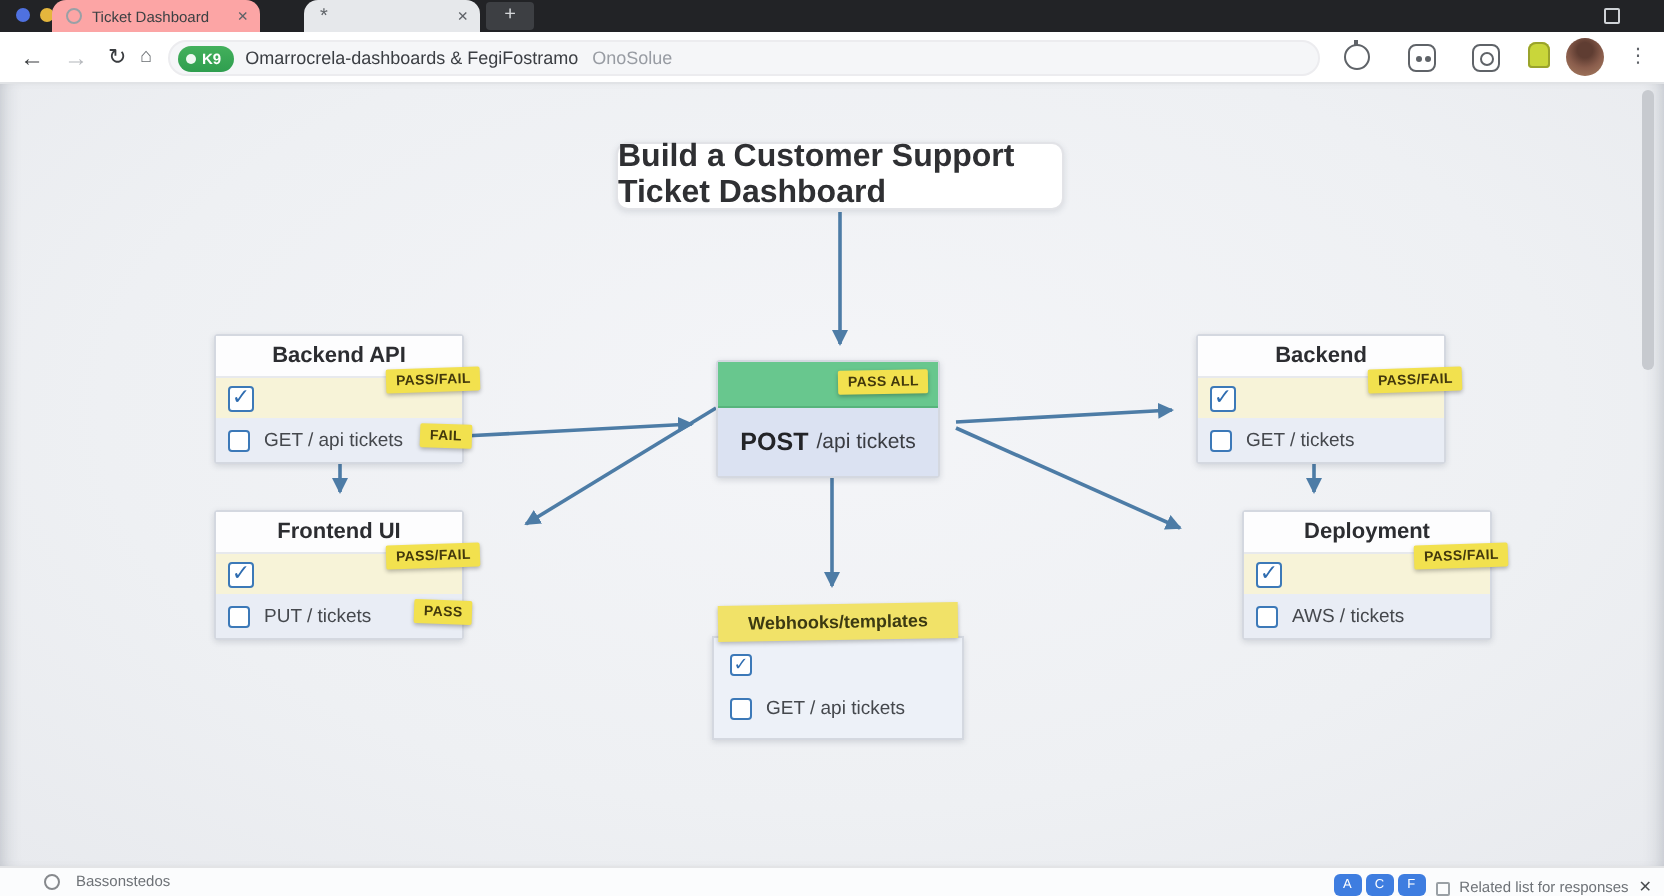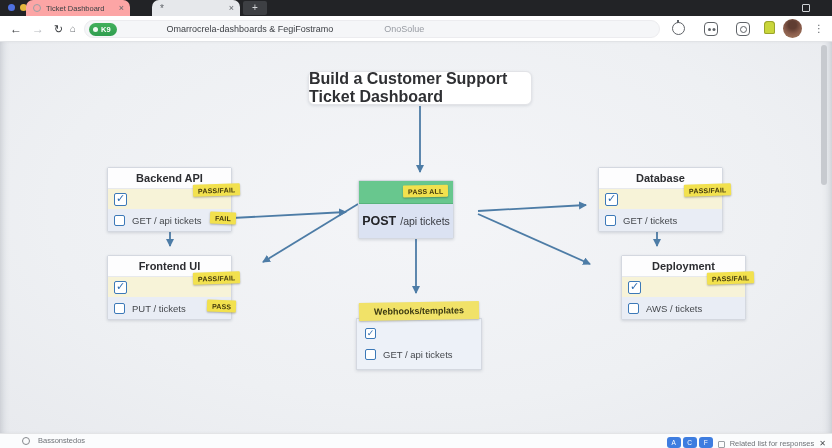--- a/index.html
+++ b/index.html
@@ -18,21 +18,21 @@
   .tabtitle { font-size:7.5px; color:#3c4043; flex:1; overflow:hidden; white-space:nowrap; }
   .tabstar { font-size:10px; color:#5f6368; margin:0 5px 0 8px; flex:1; }
   .tabclose { font-size:9px; color:#5f6368; margin-right:6px; cursor:default; }
   .newtab { position:absolute; left:243px; top:1px; width:24px; height:14px; background:#3d3f43; border-radius:2px; color:#d5d7da; font-size:10px; line-height:13px; text-align:center; }
   .winrestore { position:absolute; right:22px; top:4px; width:8px; height:8px; border:1.2px solid #cfd2d6; border-radius:1px; }
 
   
   .toolbar { position:absolute; left:0; top:16px; width:832px; height:26px; background:#ffffff; border-bottom:1px solid #e1e3e6; }
   .navico { position:absolute; top:0; height:26px; line-height:26px; font-size:12px; color:#3a3d40; }
   .ni-back{left:10px;} .ni-fwd{left:32px; color:#b6b9bd;} .ni-re{left:54px; font-size:11px;} .ni-home{left:70px; font-size:10px; color:#6a6e72;}
-  .omnibox { position:absolute; left:84px; top:4px; width:576px; height:18px; background:#f5f6f8; border:1px solid #ececef; border-radius:9px; display:flex; align-items:center; padding-left:4px;gap:44px; }
+  .omnibox { position:absolute; left:84px; top:4px; width:576px; height:18px; background:#f5f6f8; border:1px solid #ececef; border-radius:9px; display:flex; align-items:center; padding-left:4px; }
   .badge { display:flex; align-items:center; gap:3px; height:13px; padding:0 6px 0 4px; border-radius:7px; background:linear-gradient(#43b05c,#2f9e4f); }
   .badge-dot { width:5px; height:5px; border-radius:50%; background:rgba(255,255,255,.92); }
   .badge-txt { font-size:7.5px; font-weight:bold; color:#fff; }
   .url-main { margin-left:6px; font-size:9px; color:#3b3e43; white-space:nowrap; }
   .url-sec { margin-left:7px; font-size:9px; color:#989ca3; white-space:nowrap; }
   .tico { position:absolute; top:6px; }
   .clockico { left:672px; width:13px; height:13px; border:1.5px solid #5f6368; border-radius:50%; }
   .clockico::after { content:""; position:absolute; left:4px; top:-3px; width:2px; height:3px; background:#5f6368; }
   .extico { left:704px; width:14px; height:14px; border:1.5px solid #5f6368; border-radius:4px; }
   .extico::after { content:""; position:absolute; left:2.5px; top:4.5px; width:3px; height:3px; border-radius:50%; background:#5f6368; box-shadow:4.5px 0 0 #5f6368; }
@@ -61,21 +61,21 @@
   .cb { position:relative; width:13px; height:13px; background:#fff; border:1.6px solid #3c79b8; border-radius:2px; flex:0 0 auto; }
   .cb i { position:absolute; left:0; top:-2px; width:100%; text-align:center; font-style:normal; font-size:11px; font-weight:bold; color:#2e6cb0; }
   .cb-sm { width:11px; height:11px; border-width:1.4px; }
   .cb-sm i { font-size:9px; top:-1px; }
   .rlabel { margin-left:7px; font-size:9.5px; color:#45484d; white-space:nowrap; }
   .sticker { position:absolute; background:#f2e14e; color:#42380c; font-size:7px; font-weight:bold; letter-spacing:.2px;
     padding:2.5px 5px; border-radius:1px; box-shadow:0 1px 2px rgba(0,0,0,.28); white-space:nowrap; }
   .s-top { right:-9px; top:-5px; transform:rotate(-2deg); }
   .s-row { right:-5px; top:3px; transform:rotate(2deg); }
 
-  .node-post { left:358px; top:138px; width:96px; }
+  .node-post { left:358px; top:138px; width:112px; }
   .post-h { position:relative; height:23px; background:#68c78e; border-bottom:1px solid #57b47c; }
   .post-h .sticker { right:5px; top:4px; transform:rotate(-1deg); }
   .post-b { height:34px; background:#dbe2f2; display:flex; align-items:center; justify-content:center; }
   .post-bold { font-size:12.5px; font-weight:bold; color:#232428; }
   .post-rest { font-size:10.5px; color:#3a3c42; margin-left:4px; }
 
   .node-wh { position:absolute; left:356px; top:260px; width:126px;border-radius:17px; }
   .wh-title { position:relative; z-index:2; width:120px; margin-left:3px; background:#f1e268; color:#3c3a12;
     font-size:9px; font-weight:bold; text-align:center; padding:4px 0; transform:rotate(-1deg);
     box-shadow:0 1px 2px rgba(0,0,0,.25); }
@@ -194,21 +194,21 @@
       <div class="post-h">
         <span class="sticker">PASS ALL</span>
       </div>
       <div class="post-b">
         <span class="post-bold">POST</span>
         <span class="post-rest">/api tickets</span>
       </div>
     </div>
 
     <div class="node" style="left:598px; top:125px;">
-      <div class="node-h">Database</div>
+      <div class="node-h">Backend</div>
       <div class="row row-y">
         <span class="cb">
             <i>✓</i>
           </span>
         <span class="sticker s-top">PASS/FAIL</span>
       </div>
       <div class="row row-b">
         <span class="cb cb-sm"></span>
         <span class="rlabel">GET / tickets</span>
       </div>

